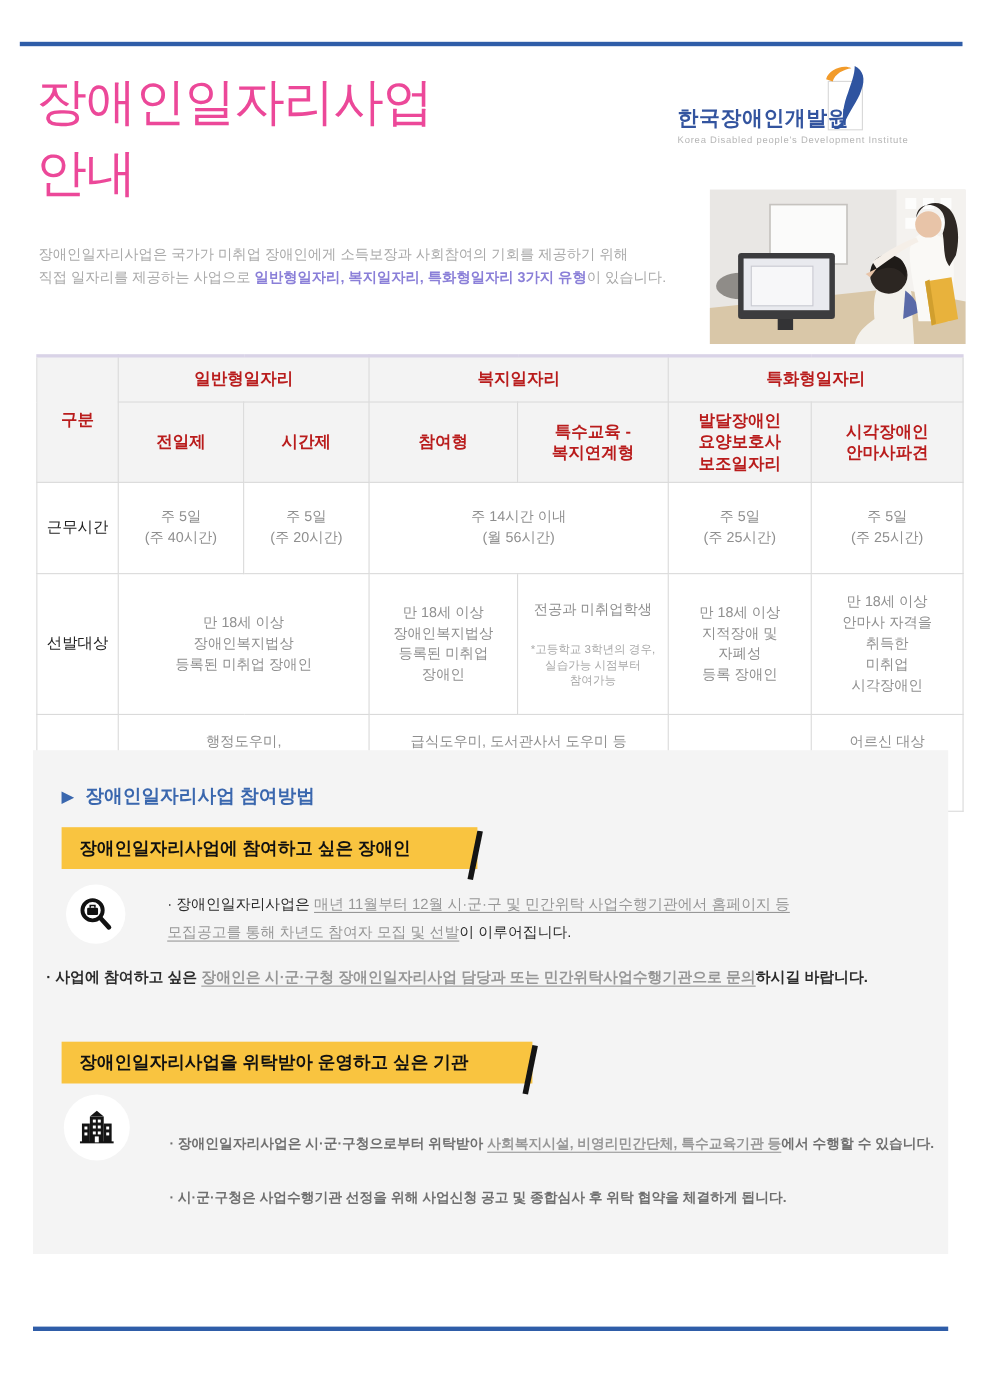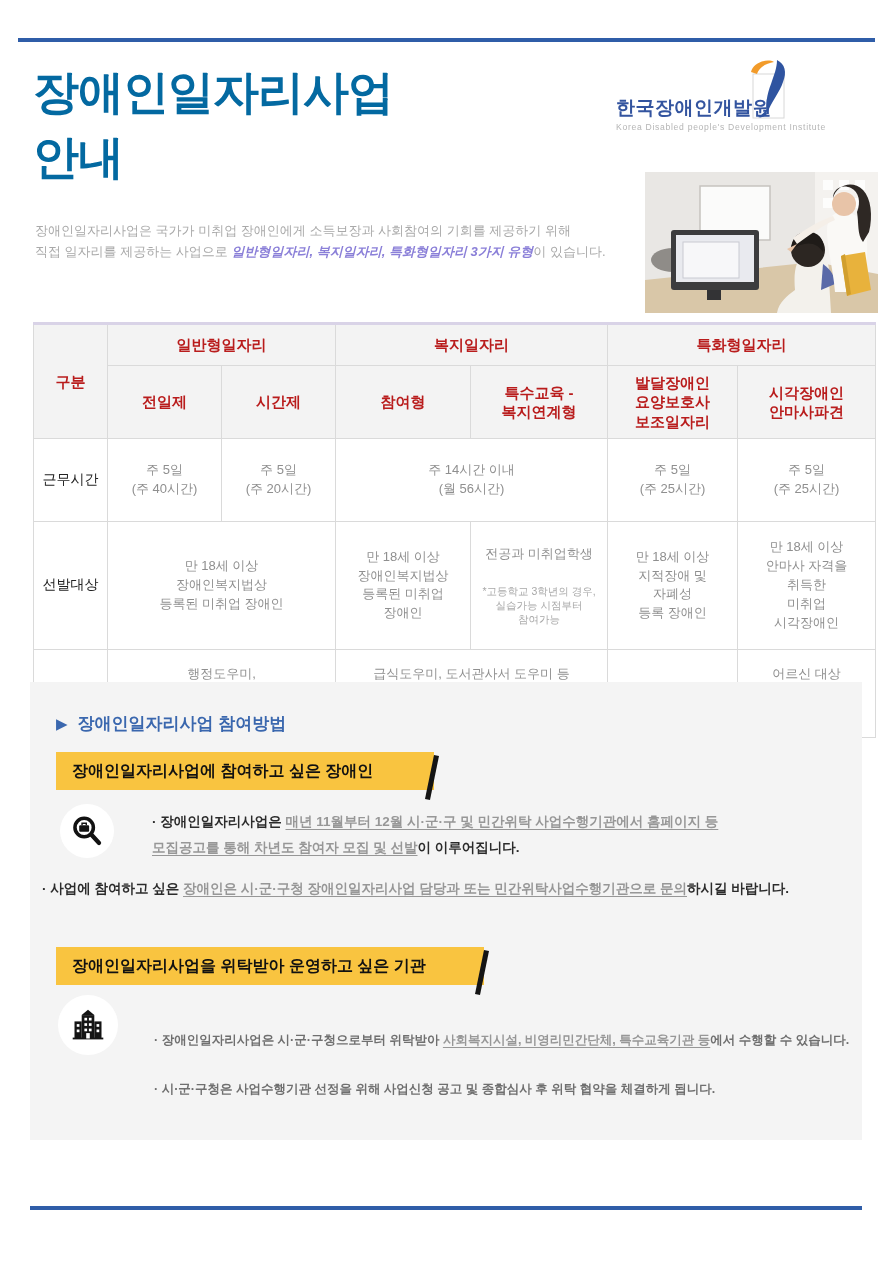--- a/index.html
+++ b/index.html
@@ -11,30 +11,30 @@
     background: #ffffff;
     font-family: "Liberation Sans", "DejaVu Sans", sans-serif;
     overflow: hidden;
   }
   .rule { position:absolute; height:4px; background:#2f5da8; }
   .rule-top { left:18px; top:38px; width:857px; }
   .rule-bottom { left:30px; top:1206px; width:832px; }
 
   .page-title {
     position:absolute; left:33px; top:60px;
-    font-size:46px; font-weight:700; color:#0369a1;
+    font-size:46px; font-weight:400; color:#ec4899;
     line-height:1.42; letter-spacing:-1px; white-space:pre-line;
   }
 
   .logo-ko { position:absolute; left:616px; top:95px; font-size:19px; font-weight:800; color:#33549f; letter-spacing:.5px; }
   .logo-en { position:absolute; left:616px; top:122px; font-size:8.6px; color:#b5b5b5; letter-spacing:.7px; }
   .logo-symbol { position:absolute; left:747px; top:58px; }
 
   .intro { position:absolute; left:35px; top:220px; width:580px; font-size:13px; color:#a9a9a9; line-height:1.65; }
-  .intro .hl { color:#8a7fd8; font-style:italic; font-weight:700; }
+  .intro .hl { color:#8a7fd8; font-weight:700; }
 
   .photo { position:absolute; left:645px; top:172px; width:233px; height:141px; overflow:hidden; }
 
   .jobtable {
     position:absolute; left:33px; top:322px; width:842px;
     border-collapse:collapse; table-layout:fixed;
     border-top:3px solid #d9d3e7;
   }
   .jobtable th, .jobtable td {
     border:1px solid #dadada; text-align:center; vertical-align:middle;
@@ -61,21 +61,21 @@
   .brush { position:absolute; right:-6px; top:3px; }
 
   .circle-icon {
     position:absolute; border-radius:50%; background:#ffffff;
     display:flex; align-items:center; justify-content:center;
   }
   .icon1 { left:30px; top:122px; width:54px; height:54px; }
   .icon2 { left:28px; top:313px; width:60px; height:60px; }
 
   .bullets1 { position:absolute; left:122px; top:127px; width:695px;
-    font-size:13.5px; font-weight:700; color:#2b2b2b; line-height:1.9; white-space:pre-line; }
+    font-size:13.5px; font-weight:400; color:#2b2b2b; line-height:1.9; white-space:pre-line; }
   .u { color:#979797; text-decoration:underline; text-underline-offset:3px; }
   .bullet-wide { position:absolute; left:12px; top:198px; width:815px;
     font-size:13.5px; font-weight:700; color:#2b2b2b; white-space:pre-line; }
   .bullets2 { position:absolute; left:124px; top:322px; width:706px;
     font-size:12.5px; font-weight:700; color:#6f6f6f; line-height:1.95; white-space:pre-line; }
   .bullets2 p { margin:0; }
 </style>
 </head>
 <body>
 

